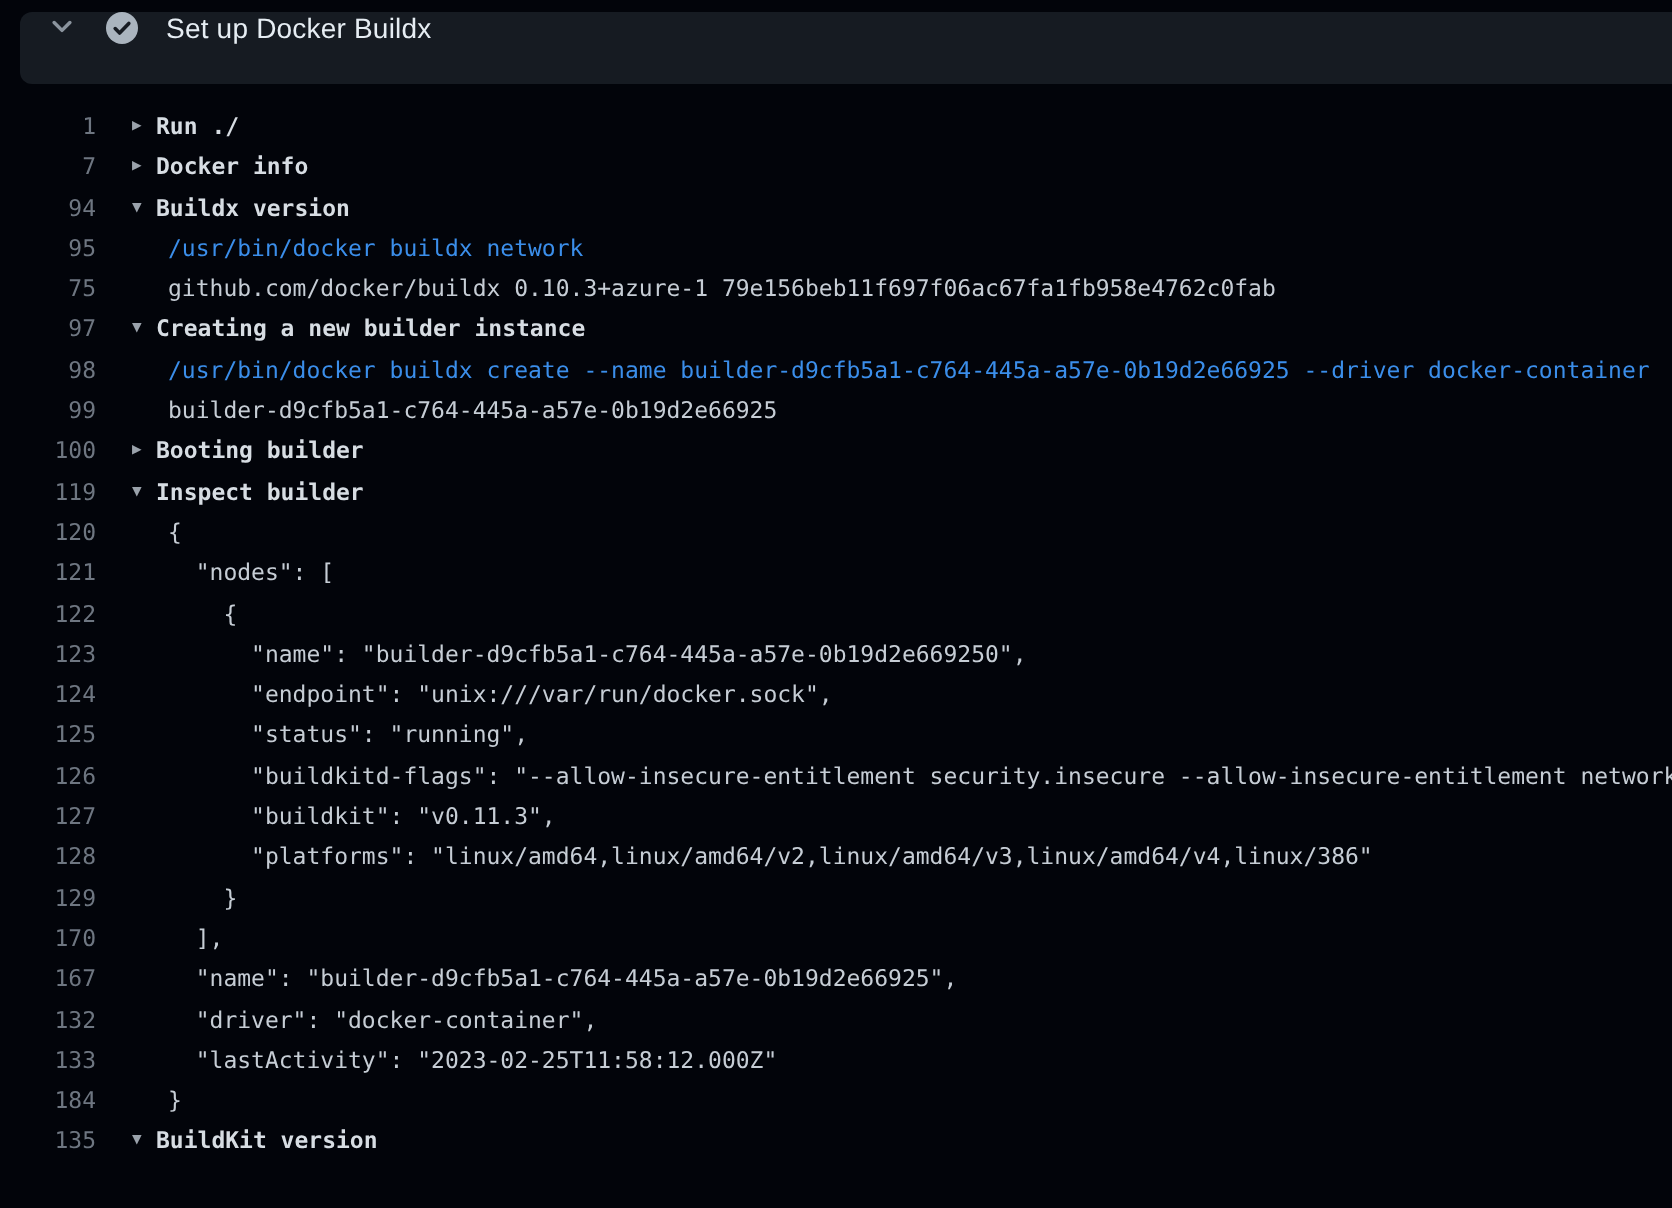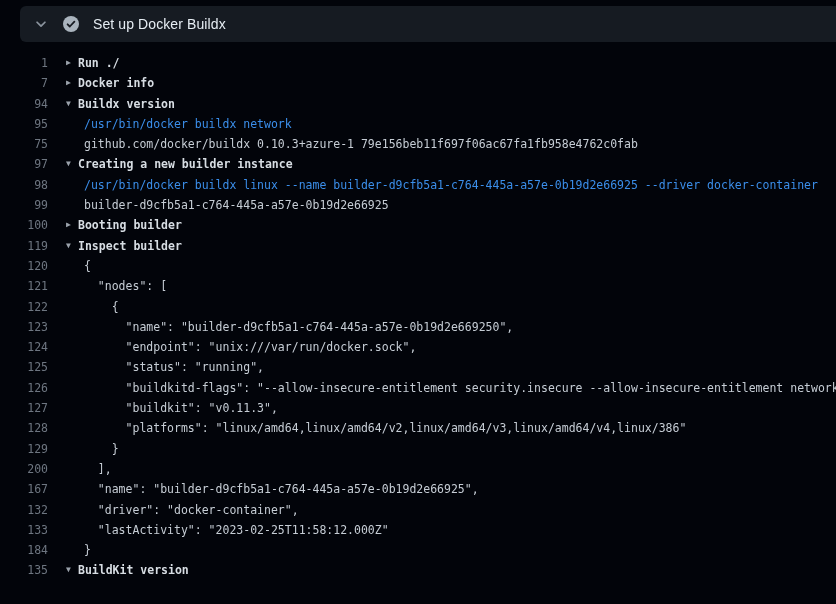--- a/index.html
+++ b/index.html
@@ -12,28 +12,27 @@
   }
   .screen {
     position: relative;
     width: 836px;
     height: 604px;
     background: var(--page-bg, #02040a);
     font-family: "DejaVu Sans Mono", "Liberation Mono", monospace;
   }
   .step-header {
     position: absolute;
-    left: 20px;
+    left: 10px;
     top: 6px;
     right: 0;
     height: 36px;
     background: var(--header-bg, #161b22);
     border-radius: 6px 0 0 6px;
     display: flex;
-    align-items: center;
     padding-left: 14px;
     box-sizing: border-box;
     cursor: pointer;
   }
   .chev {
     width: 14px;
     height: 14px;
     display: flex;
     align-items: center;
     justify-content: center;
@@ -149,21 +148,21 @@
         <span class="num">75</span>
         <span class="text output">github.com/docker/buildx 0.10.3+azure-1 79e156beb11f697f06ac67fa1fb958e4762c0fab</span>
       </div>
       <div class="row">
         <span class="num">97</span>
         <span class="marker">▼</span>
         <span class="text group">Creating a new builder instance</span>
       </div>
       <div class="row">
         <span class="num">98</span>
-        <span class="text command">/usr/bin/docker buildx linux --name builder-d9cfb5a1-c764-445a-a57e-0b19d2e66925 --driver docker-container</span>
+        <span class="text command">/usr/bin/docker buildx create --name builder-d9cfb5a1-c764-445a-a57e-0b19d2e66925 --driver docker-container</span>
       </div>
       <div class="row">
         <span class="num">99</span>
         <span class="text output">builder-d9cfb5a1-c764-445a-a57e-0b19d2e66925</span>
       </div>
       <div class="row">
         <span class="num">100</span>
         <span class="marker">▶</span>
         <span class="text group">Booting builder</span>
       </div>
@@ -206,21 +205,21 @@
       </div>
       <div class="row">
         <span class="num">128</span>
         <span class="text output">      "platforms": "linux/amd64,linux/amd64/v2,linux/amd64/v3,linux/amd64/v4,linux/386"</span>
       </div>
       <div class="row">
         <span class="num">129</span>
         <span class="text output">    }</span>
       </div>
       <div class="row">
-        <span class="num">200</span>
+        <span class="num">170</span>
         <span class="text output">  ],</span>
       </div>
       <div class="row">
         <span class="num">167</span>
         <span class="text output">  "name": "builder-d9cfb5a1-c764-445a-a57e-0b19d2e66925",</span>
       </div>
       <div class="row">
         <span class="num">132</span>
         <span class="text output">  "driver": "docker-container",</span>
       </div>

